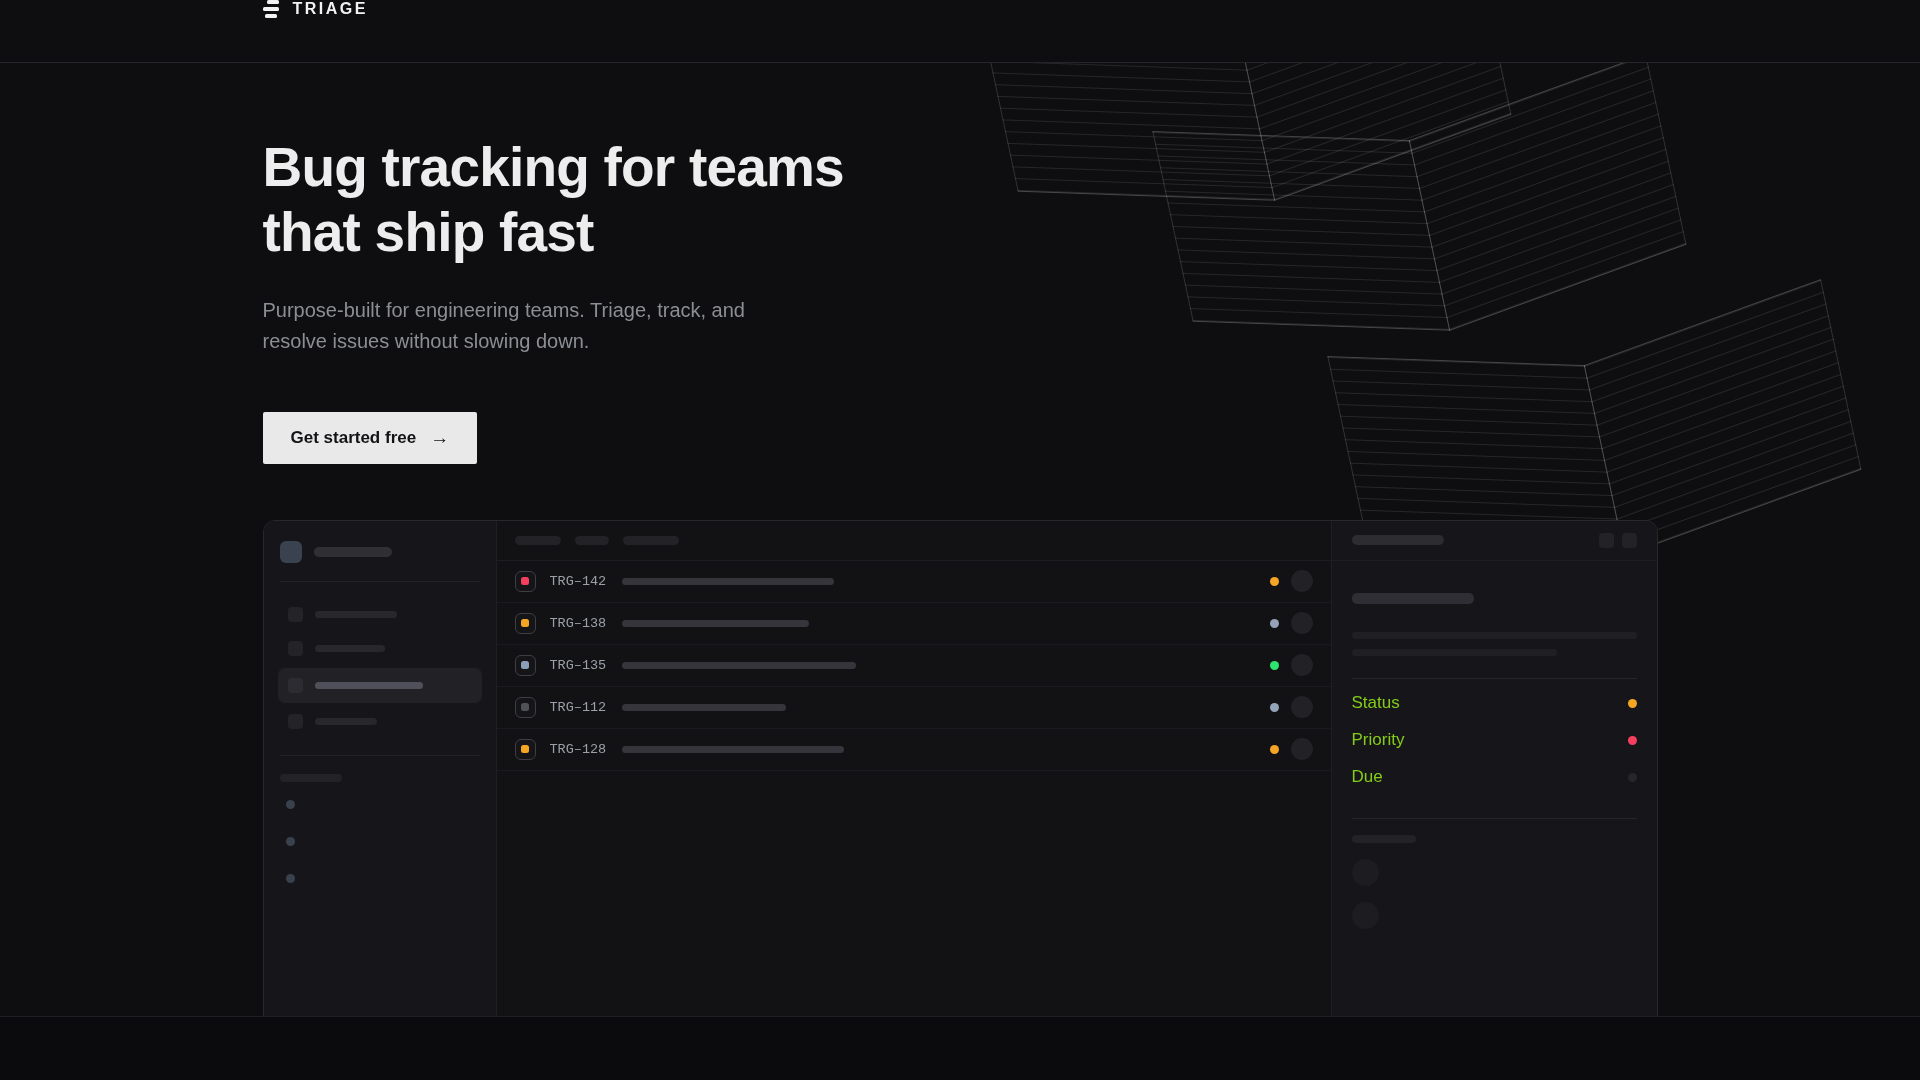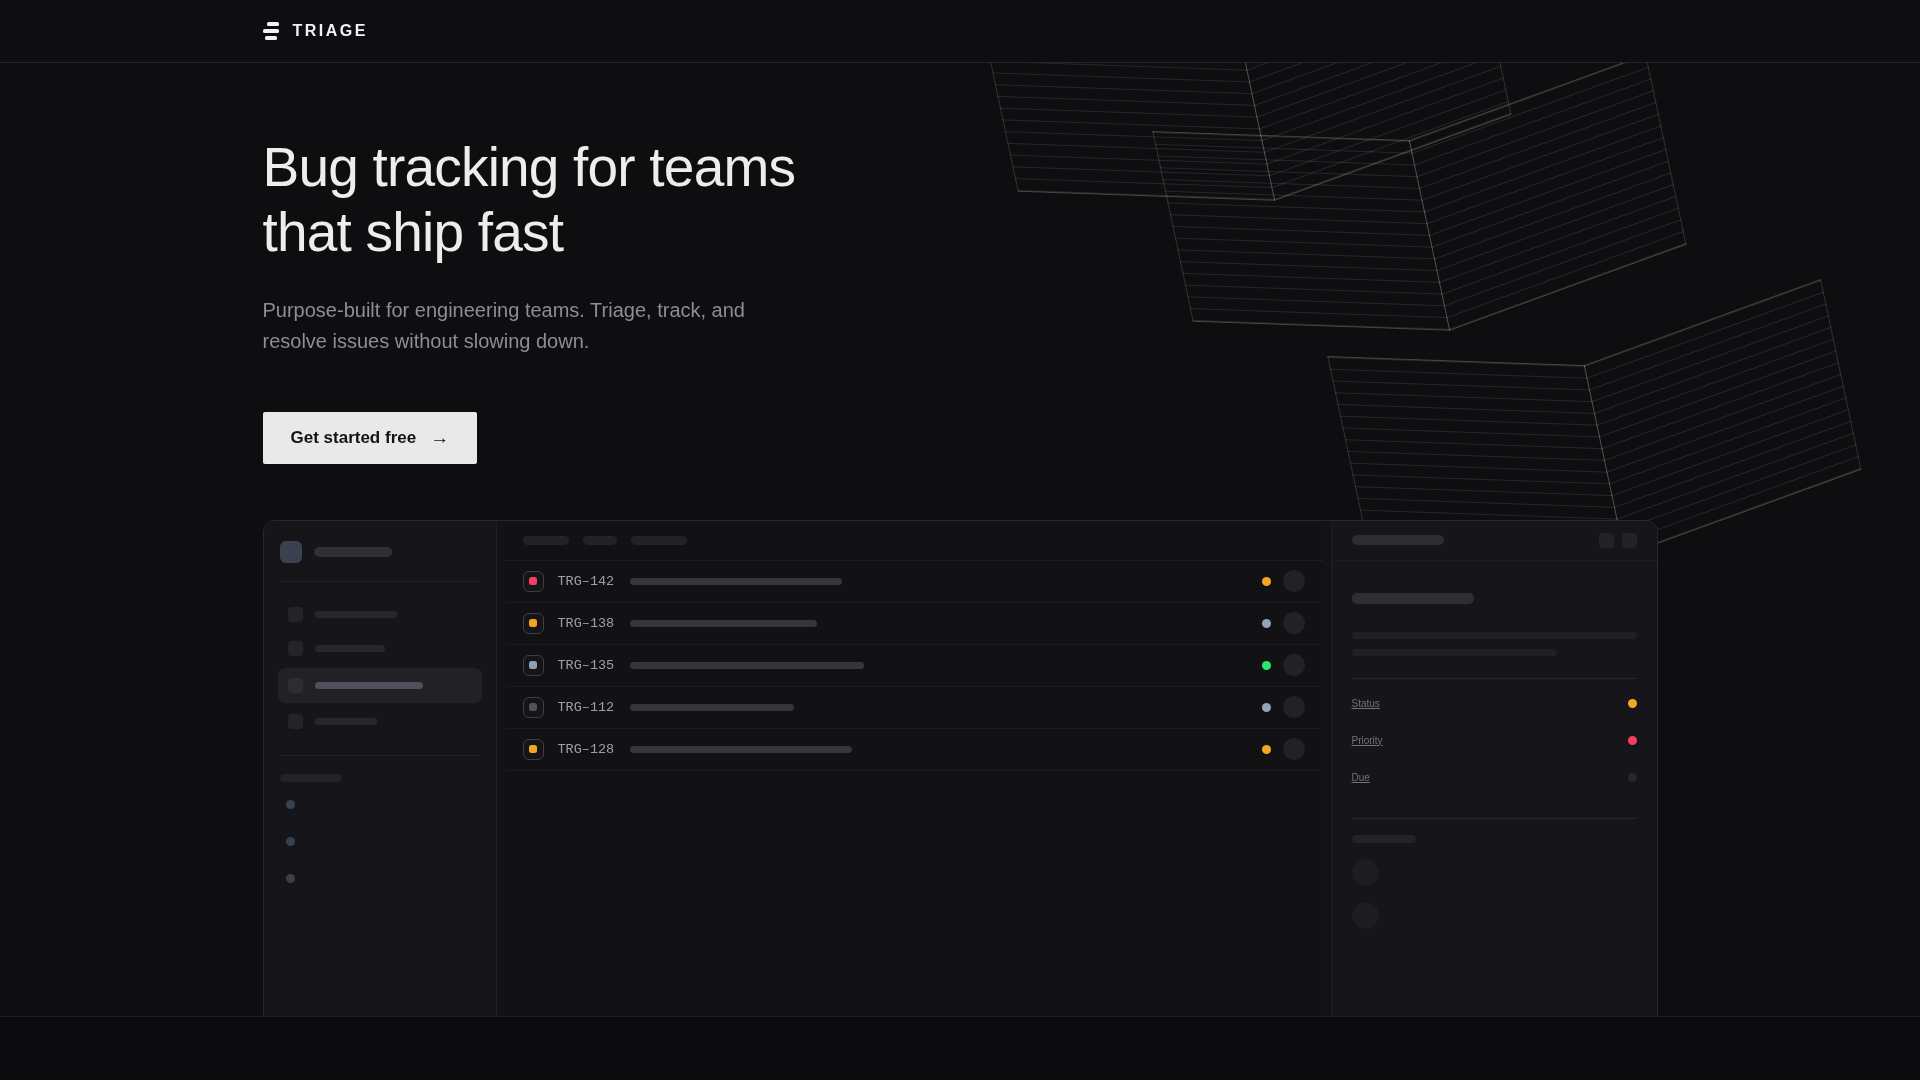--- a/index.html
+++ b/index.html
@@ -3,58 +3,58 @@
 <meta charset="utf-8">
 <style>
   * { margin:0; padding:0; box-sizing:border-box; }
   html,body { background:#0e0e10; }
   body { width:1920px; height:1080px; font-family:"Liberation Sans", sans-serif; overflow:hidden; }
   .page { position:relative; width:1920px; height:1080px; overflow:hidden; background:#0e0e10; }
   .container { width:1395px; margin:0 auto; }
 
   
   .nav { position:relative; z-index:5; height:63px; background:#0e0e10; border-bottom:1px solid #26262a; }
-  .nav-inner { height:100%; display:flex; align-items:center; justify-content:space-between;gap:24px; }
+  .nav-inner { height:100%; display:flex; align-items:flex-start; justify-content:space-between;gap:24px; }
   .brand { display:flex; align-items:center; gap:12px; }
   .logo { display:flex; flex-direction:column; gap:3px; width:18px; }
   .logo i { display:block; height:4px; border-radius:1.5px; background:#f2f2f4; }
   .logo i:nth-child(1){ width:12px; margin-left:4px; }
   .logo i:nth-child(2){ width:16px; }
   .logo i:nth-child(3){ width:12px; margin-left:2px; }
   .brand-name { color:#f2f2f4; font-size:16px; font-weight:700; letter-spacing:2.5px; }
   .nav-right { display:flex; align-items:center; gap:30px; }
   .theme-btn { background:none; border:none; cursor:pointer; display:flex; align-items:center; padding:4px; }
   .theme-btn svg { width:19px; height:19px; stroke:#9aa0a6; fill:none; stroke-width:2; }
   .login-link { color:#9aa0a6; font-size:15px; text-decoration:none; cursor:pointer; }
   .signup-btn { background:transparent; border:1px solid #47474c; color:#ebebed; font-size:15px;
     padding:10px 20px; border-radius:3px; cursor:pointer; font-family:inherit; }
 
   
   .hero { position:relative; z-index:1; }
   .hero-inner { position:relative; z-index:2; padding-top:72px; }
-  .hero h1 { color:#ededee; font-size:55px; line-height:1.18; font-weight:400; letter-spacing:-0.8px; }
+  .hero h1 { color:#ededee; font-size:55px; line-height:1.18; font-weight:700; letter-spacing:-0.8px; }
   .hero-sub { margin-top:30px; color:#8b8e93; font-size:20px; line-height:1.55; max-width:500px; }
   .cta-btn { margin-top:55px; display:inline-flex; align-items:center; gap:14px; background:#e9e9ea; color:#131316;
     border:none; font-size:17px; font-weight:600; padding:0 28px; height:52px; border-radius:2px; cursor:pointer; font-family:inherit; }
   .cta-arrow { font-size:19px; font-weight:400; }
 
   
   .shapes { position:absolute; inset:0; z-index:0; pointer-events:none; }
   .book { position:absolute; display:flex; transform:rotate(-12deg); }
   .panel { width:250px; height:195px; border:1px solid rgba(255,255,255,0.15);
     background:repeating-linear-gradient(180deg, rgba(255,255,255,0.10) 0 1px, transparent 1px 12px); }
   .p-left { transform:skewY(14deg); transform-origin:100% 50%; }
   .p-right { transform:skewY(-8deg); transform-origin:0 50%; margin-left:-1px; }
   .book-1 { left:1005px; top:-55px; }
   .book-2 { left:1180px; top:75px; }
   .book-3 { left:1355px; top:300px; }
 
   
   .mockup { margin-top:56px; height:560px; display:flex; background:#131316; border:1px solid #28282c;
-    border-radius:12px; overflow:hidden;gap:8px; }
+    border-radius:12px; overflow:hidden; }
 
   
   .mk-sidebar { width:233px; flex:none; background:#16161a; border-right:1px solid #1f1f23; padding:20px 16px; }
   .ws-row { display:flex; align-items:center; gap:12px; }
   .ws-logo { width:22px; height:22px; border-radius:6px; background:#3a4250; }
   .ws-pill { width:78px; height:10px; border-radius:5px; background:#2f2f34; }
   .mk-divider { height:1px; background:#222226; border:none; margin:18px 0; }
   .nav-item { display:flex; align-items:center; gap:12px; height:30px; padding:0 10px; margin:4px -2px; }
   .nav-item .sq { width:15px; height:15px; border-radius:4px; background:#232328; flex:none; }
   .nav-item .bar { height:7px; border-radius:4px; background:#27272c; }
@@ -87,21 +87,21 @@
   .panel-header { height:40px; flex:none; display:flex; align-items:center; justify-content:space-between; padding:0 20px; border-bottom:1px solid #1e1e22; }
   .ph-pill { width:92px; height:10px; border-radius:5px; background:#2c2c31; }
   .ph-actions { display:flex; gap:8px; }
   .ph-sq { width:15px; height:15px; border-radius:4px; background:#222227; }
   .panel-body { padding:18px 20px; }
   .pb-title { width:122px; height:11px; border-radius:5px; background:#2e2e34; margin-top:14px; }
   .pb-line1 { width:100%; height:7px; border-radius:4px; background:#1f1f24; margin-top:28px; }
   .pb-line2 { width:72%; height:7px; border-radius:4px; background:#1f1f24; margin-top:10px; }
   .panel-divider { height:1px; background:#26262a; border:none; margin:22px 0 6px; }
   .field-row { display:flex; align-items:center; justify-content:space-between; height:37px; }
-  .field-label { color:#737373; font-size:10px;text-decoration:underline; }
+  .field-label { color:#84cc16; font-size:17px; }
   .field-dot { width:9px; height:9px; border-radius:50%; }
   .pb-pill-sm { width:64px; height:8px; border-radius:4px; background:#222227; margin-top:16px; }
   .pb-avatar { width:27px; height:27px; border-radius:50%; background:#1c1c21; margin-top:16px; }
 
   
   .footer { position:absolute; left:0; right:0; bottom:0; height:64px; z-index:6; background:#0b0b0d; border-top:1px solid #202024; }
 </style>
 </head>
 <body>
 

